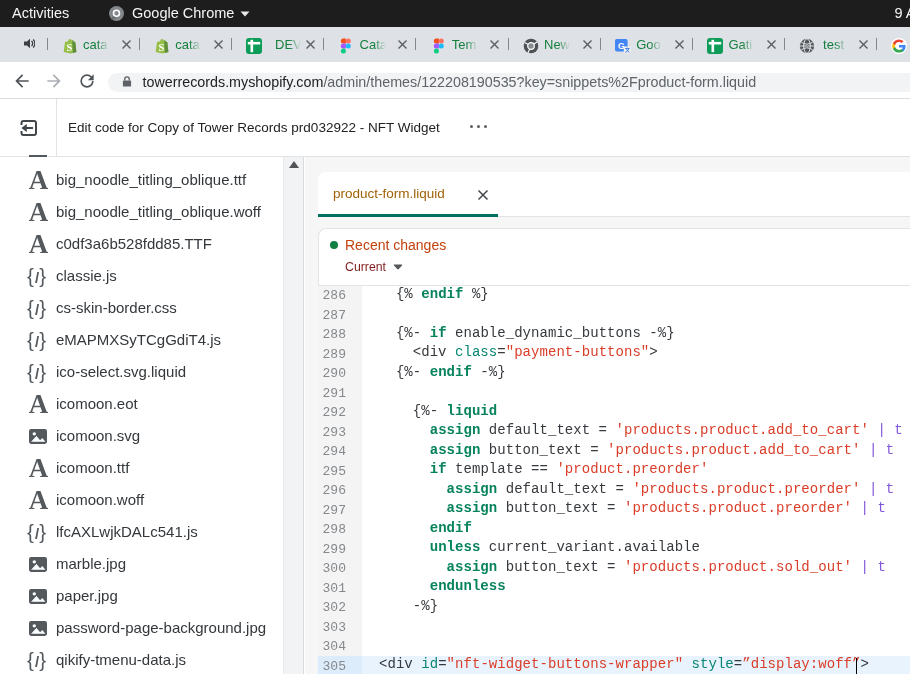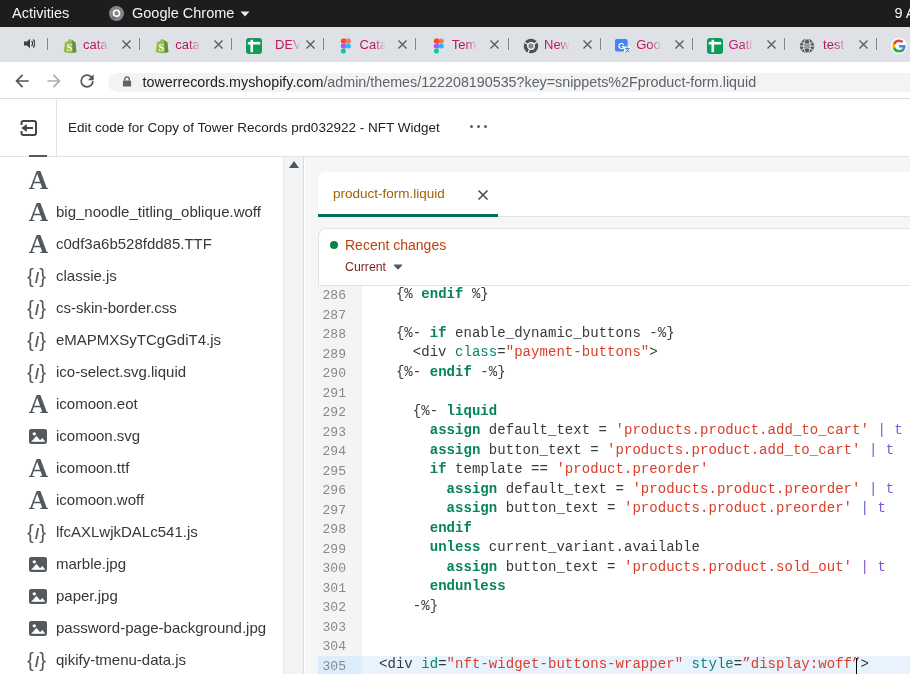--- a/index.html
+++ b/index.html
@@ -7,21 +7,21 @@
   body { font-family:"Liberation Sans", sans-serif; position:relative; background:#fff; }
   .abs { position:absolute; }
 
   
   #topbar { left:0; top:0; width:910px; height:27px; background:#1d1d1d; color:#f5f5f5; }
   #topbar .txt { position:absolute; font-size:14.5px; top:4.5px; white-space:nowrap; }
 
   
   #tabstrip { left:0; top:27px; width:910px; height:35px; background:#dee1e6; }
   .tabsep { position:absolute; top:10.5px; width:1px; height:12.5px; background:#83878c; }
-  .tab-title { position:absolute; top:10px; font-size:13px; color:#be185d; white-space:nowrap; overflow:hidden; }
+  .tab-title { position:absolute; top:10px; font-size:13px; color:#15803d; white-space:nowrap; overflow:hidden; }
   .fade:after { content:""; position:absolute; right:0; top:0; bottom:0; width:12px;
     background:linear-gradient(to right, rgba(222,225,230,0), #dee1e6); }
   .tabx { position:absolute; top:9px; width:17px; height:17px; }
   .fav { position:absolute; top:10.5px; width:16px; height:16px; }
 
   
   #navbar { left:0; top:62px; width:910px; height:36px; background:#fff; }
   #urlpill { position:absolute; left:108px; top:10.5px; width:812px; height:19px; border-radius:9.5px; background:#f1f3f4; }
   #urltext { position:absolute; left:34.5px; top:1.7px; font-size:14.3px; color:#202124; white-space:nowrap; }
   #urltext .gray { color:#5f6368; }
@@ -224,20 +224,21 @@
   <div class="dot3" style="left:470px;"></div>
   <div class="dot3" style="left:477px;"></div>
   <div class="dot3" style="left:484px;"></div>
 </div>
 
 <div id="sidebar" class="abs">
   <div style="position:absolute; left:29px; top:-2px; width:18px; height:2.2px; background:#54595e;"></div>
   <div id="filelist">
       <div class="frow" style="top:7px;">
         <div class="ficon ficon-a">A</div>
+        <div class="fname">big_noodle_titling_oblique.ttf</div>
       </div>
       <div class="frow" style="top:39px;">
         <div class="ficon ficon-a">A</div>
         <div class="fname">big_noodle_titling_oblique.woff</div>
       </div>
       <div class="frow" style="top:71px;">
         <div class="ficon ficon-a">A</div>
         <div class="fname">c0df3a6b528fdd85.TTF</div>
       </div>
       <div class="frow" style="top:103px;">

